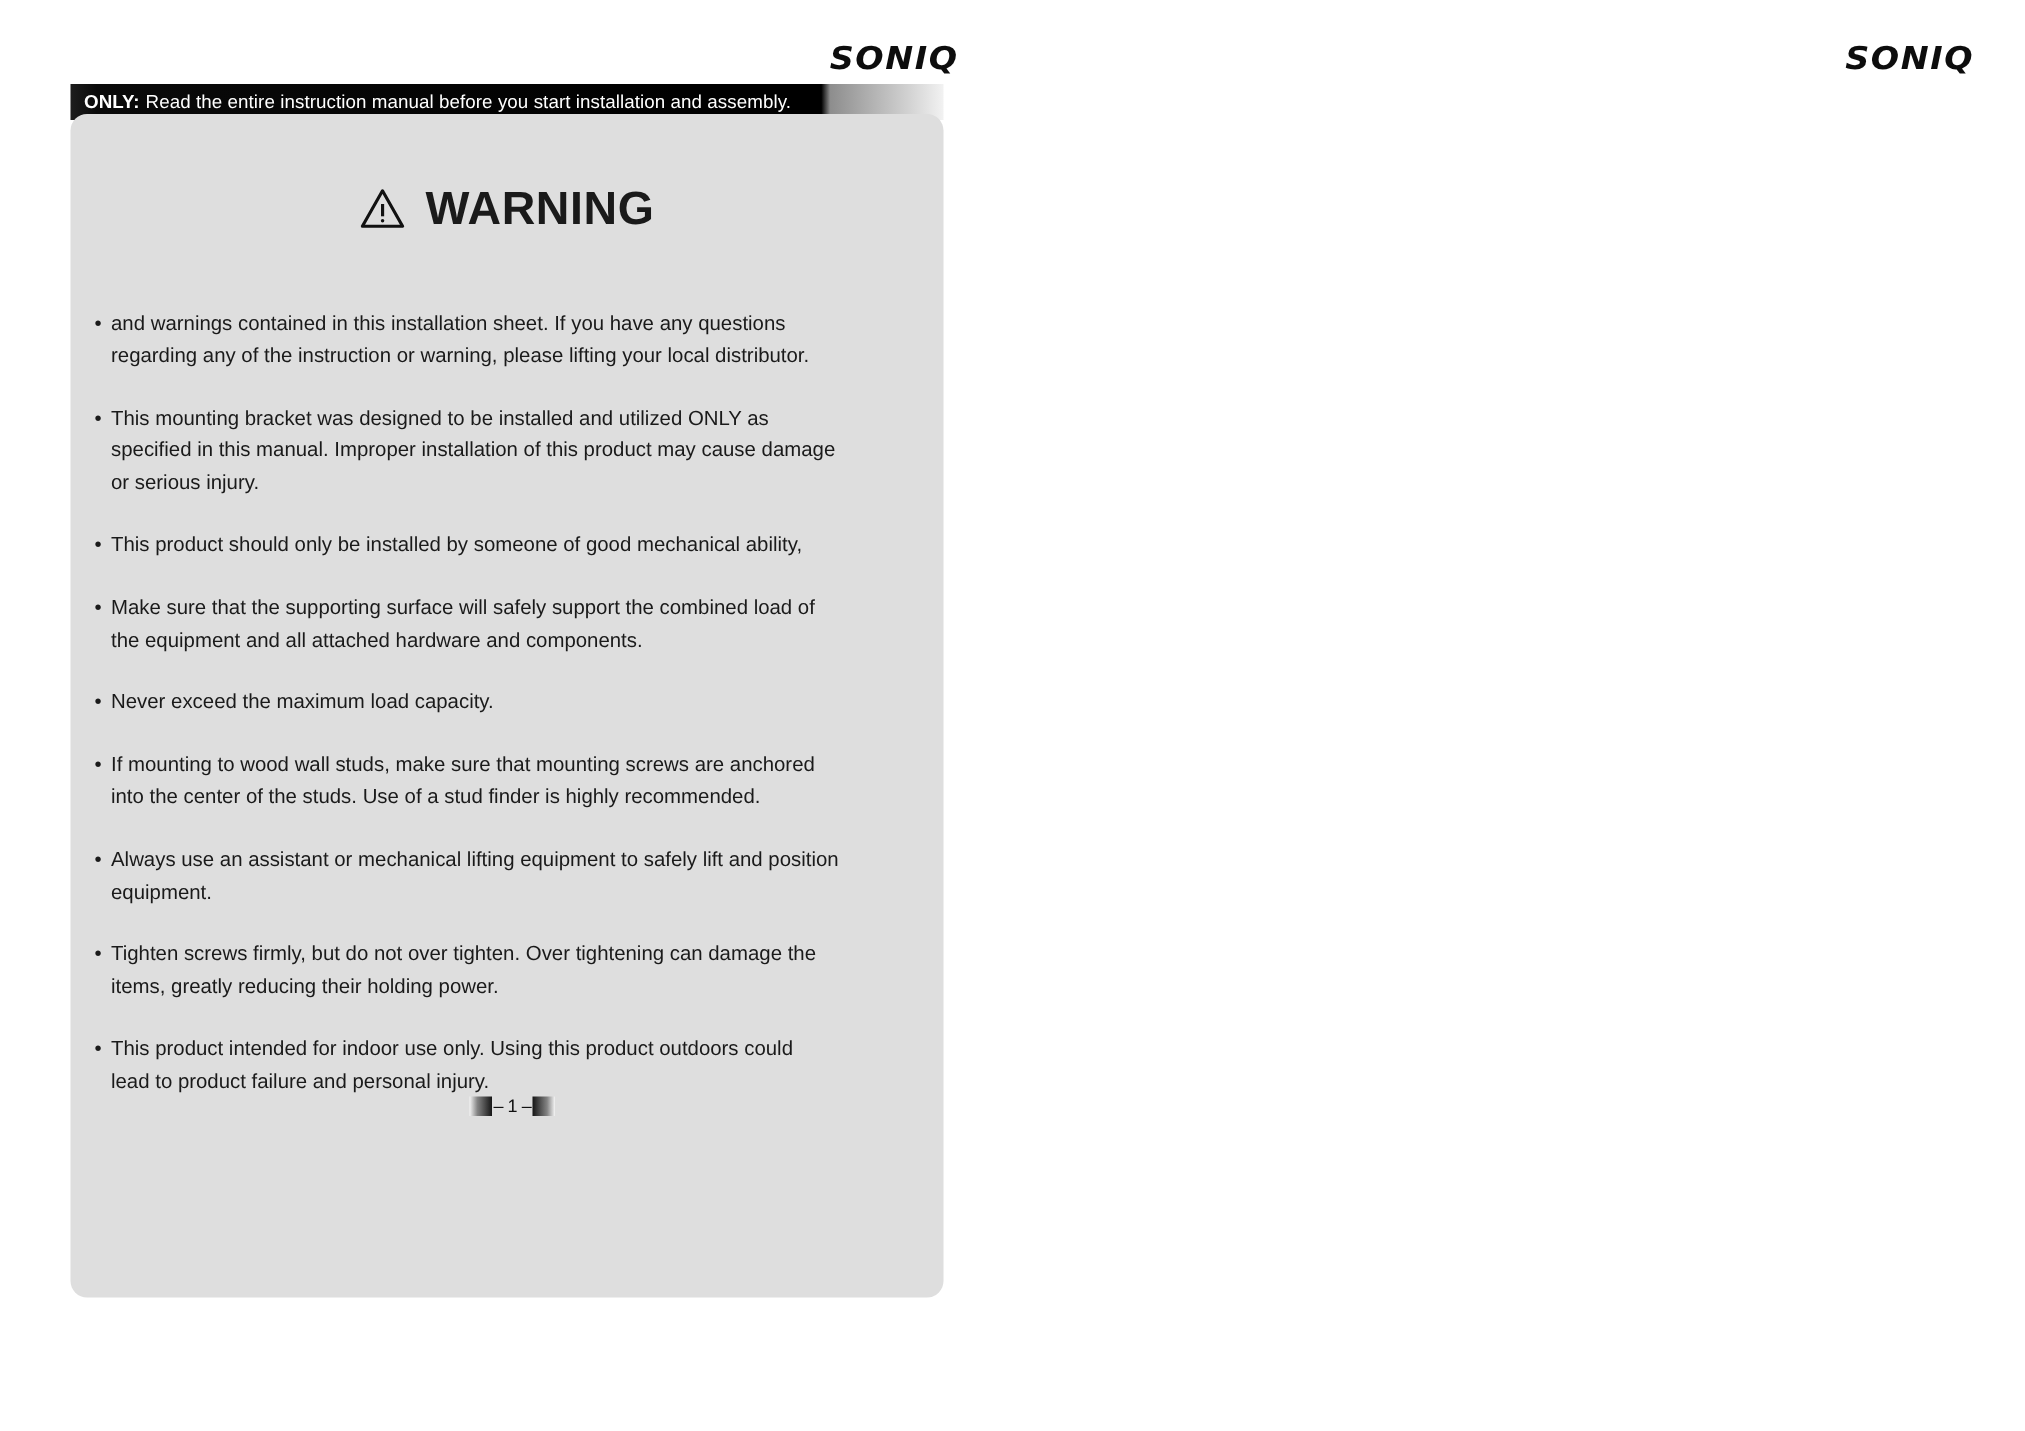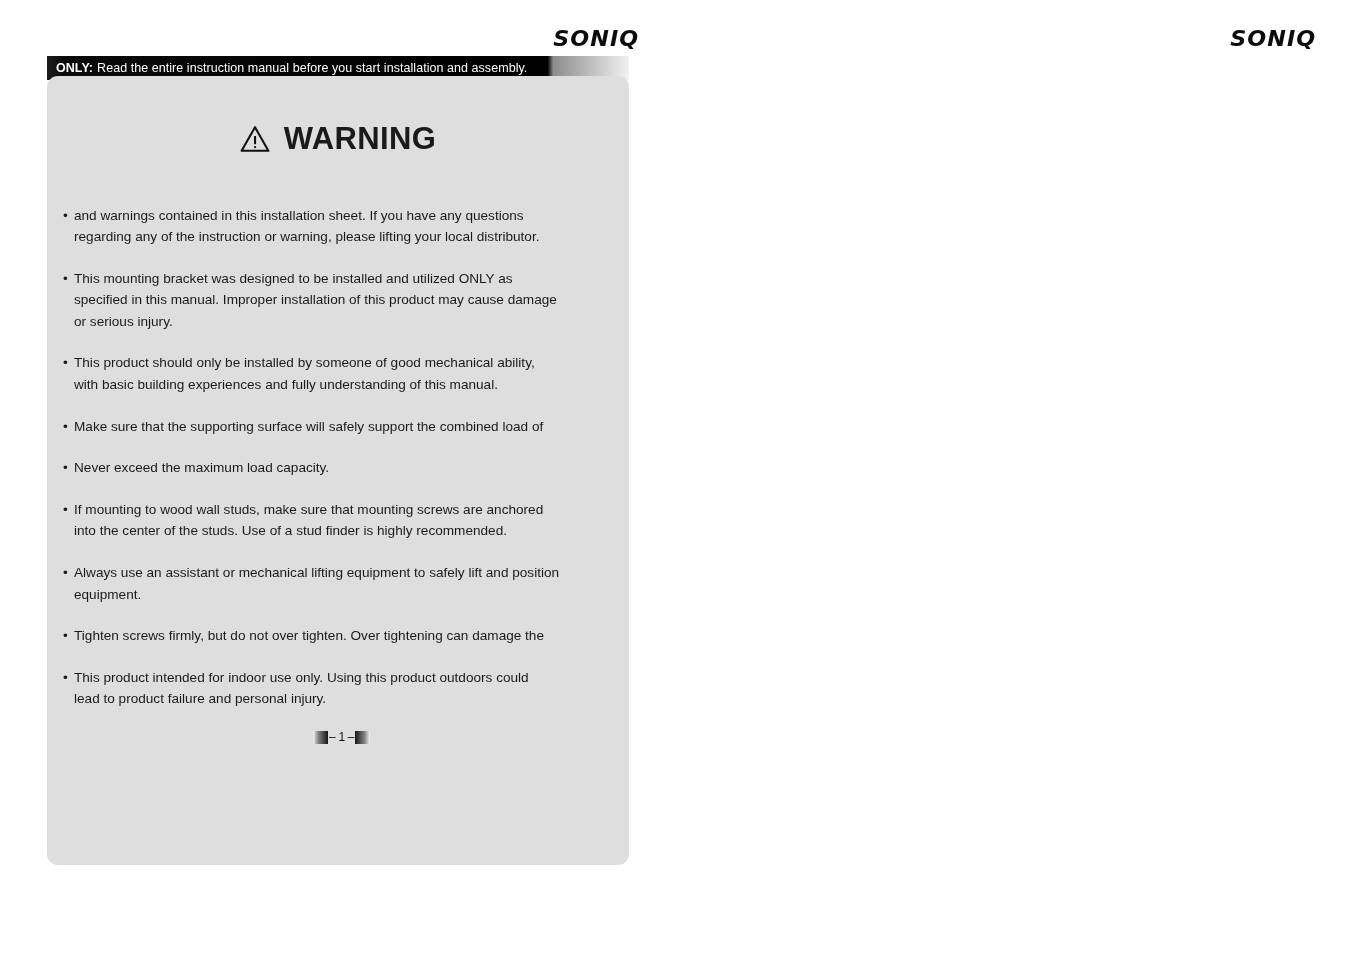--- a/index.html
+++ b/index.html
@@ -113,27 +113,27 @@
             <span class="body">
               <span class="ln">This mounting bracket was designed to be installed and utilized ONLY as</span>
               <span class="ln">specified in this manual. Improper installation of this product may cause damage</span>
               <span class="ln">or serious injury.</span>
             </span>
           </div>
           <div class="bullet">
             <span class="dot">•</span>
             <span class="body">
               <span class="ln">This product should only be installed by someone of good mechanical ability,</span>
-              <span class="ln">with basic building experiences and fully understanding of this manual.</span>
             </span>
           </div>
           <div class="bullet">
             <span class="dot">•</span>
             <span class="body">
               <span class="ln">Make sure that the supporting surface will safely support the combined load of</span>
+              <span class="ln">the equipment and all attached hardware and components.</span>
             </span>
           </div>
           <div class="bullet">
             <span class="dot">•</span>
             <span class="body">
               <span class="ln">Never exceed the maximum load capacity.</span>
             </span>
           </div>
           <div class="bullet">
             <span class="dot">•</span>
@@ -146,20 +146,21 @@
             <span class="dot">•</span>
             <span class="body">
               <span class="ln">Always use an assistant or mechanical lifting equipment to safely lift and position</span>
               <span class="ln">equipment.</span>
             </span>
           </div>
           <div class="bullet">
             <span class="dot">•</span>
             <span class="body">
               <span class="ln">Tighten screws firmly, but do not over tighten. Over tightening can damage the</span>
+              <span class="ln">items, greatly reducing their holding power.</span>
             </span>
           </div>
           <div class="bullet">
             <span class="dot">•</span>
             <span class="body">
               <span class="ln">This product intended for indoor use only. Using this product outdoors could</span>
               <span class="ln">lead to product failure and personal injury.</span>
             </span>
           </div>
         </div>

